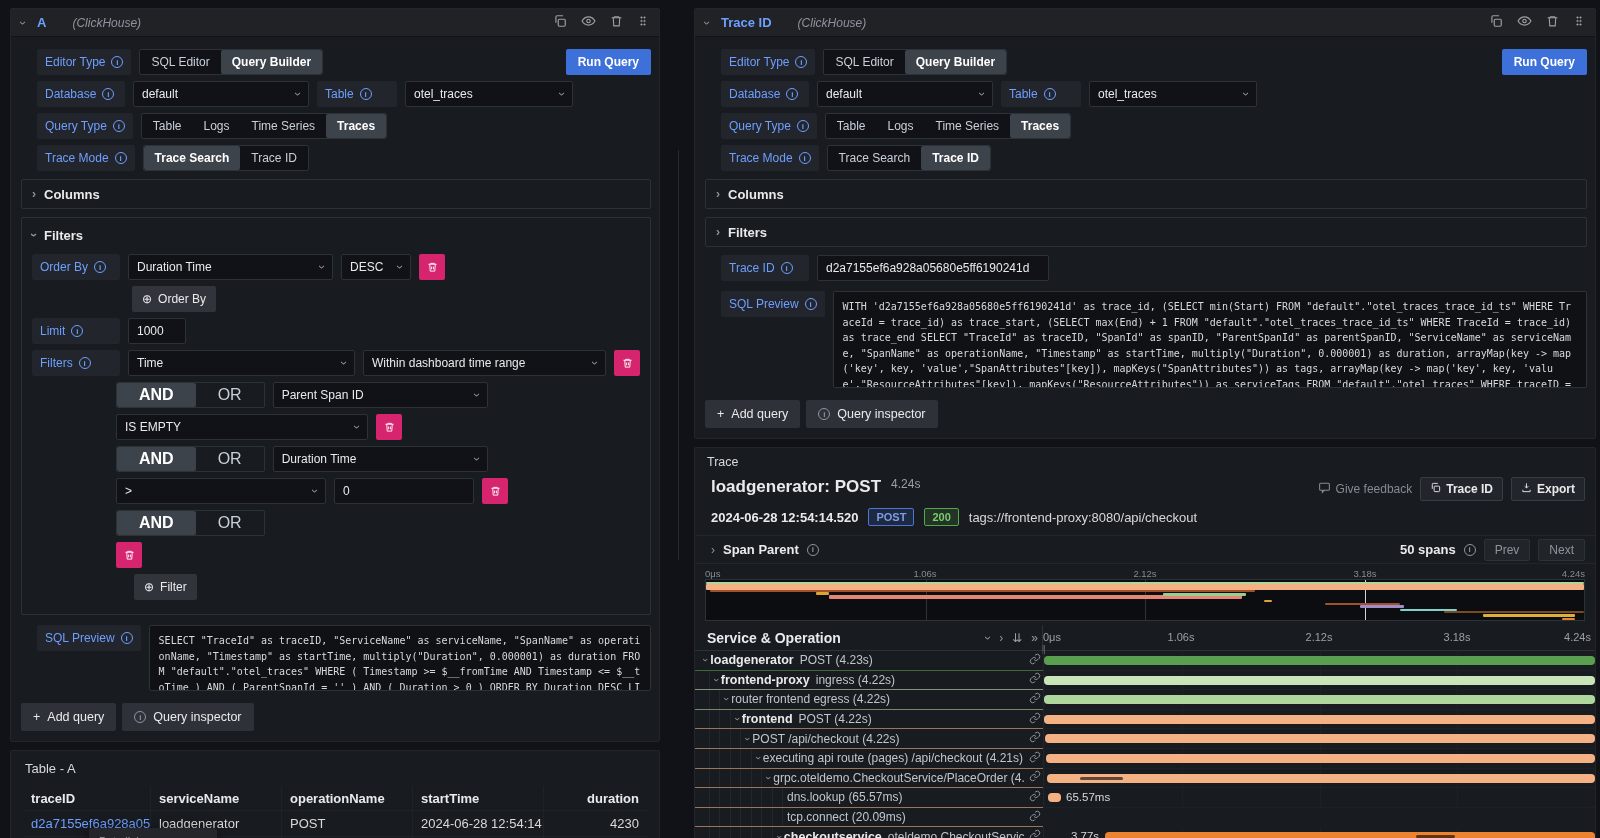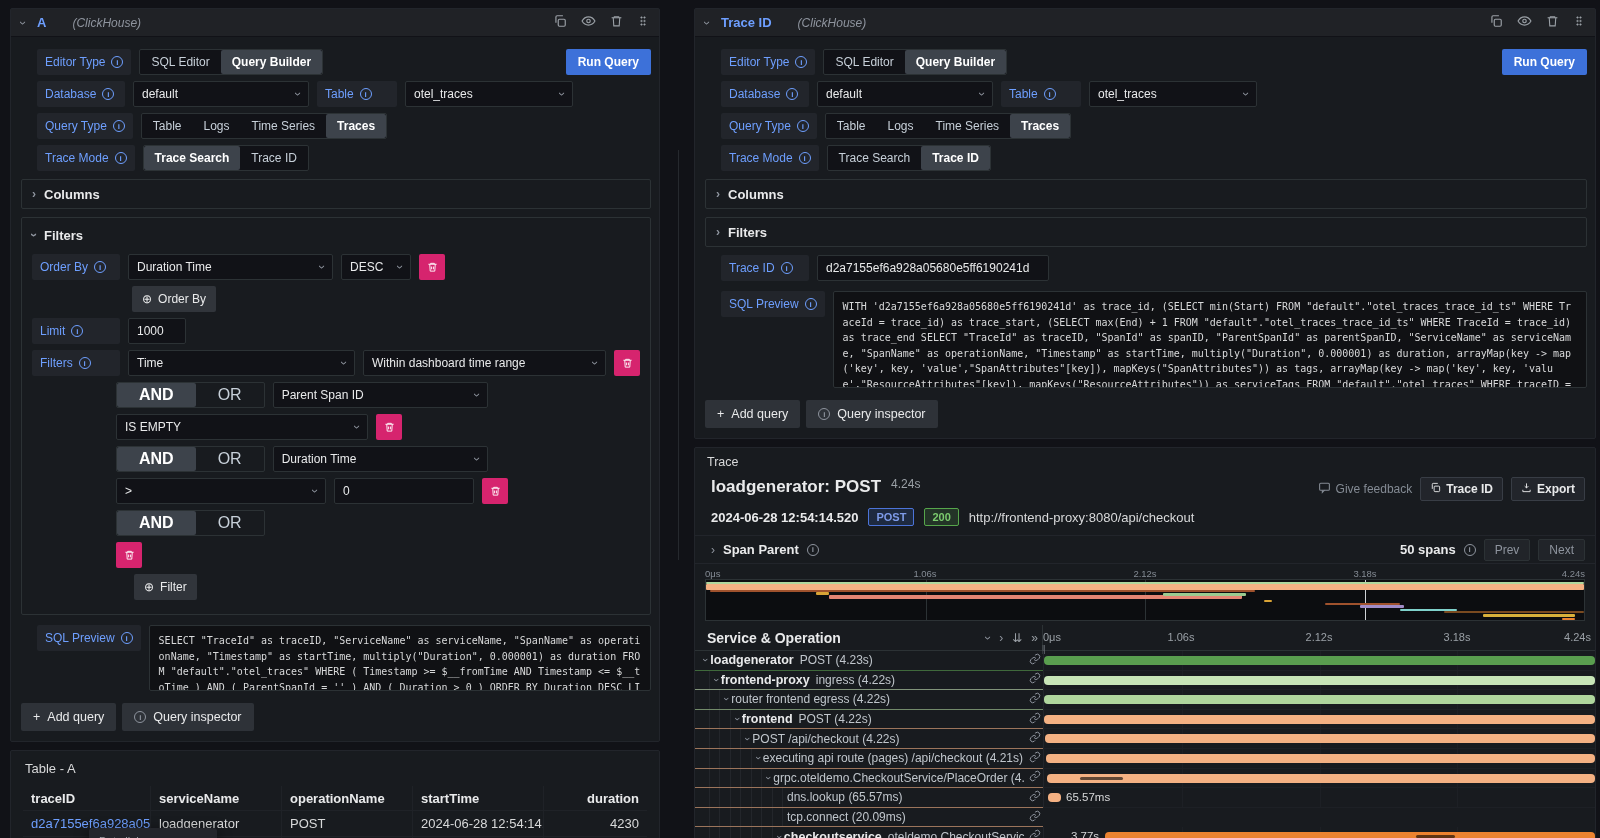--- a/index.html
+++ b/index.html
@@ -531,21 +531,21 @@
                   <path d="M4 17v4h16v-4"></path>
                 </svg></span>
             <span>Export</span>
           </button>
         </span>
       </div>
       <div class="trmeta">
         <span class="trts">2024-06-28 12:54:14.520</span>
         <span class="badge blue">POST</span>
         <span class="badge green">200</span>
-        <span class="trurl">http://frontend-proxy:8080/api/checkout</span>
+        <span class="trurl">tags://frontend-proxy:8080/api/checkout</span>
       </div>
       <div class="sfbar">
         <span class="chev">›</span>
         <span class="sfl">Span Parent</span>
         <span class="info gray">i</span>
         <span class="sfr">
           <span class="spancount">50 spans</span>
           <span class="info gray">i</span>
           <button class="pbtn">Prev</button>
           <button class="pbtn">Next</button>

